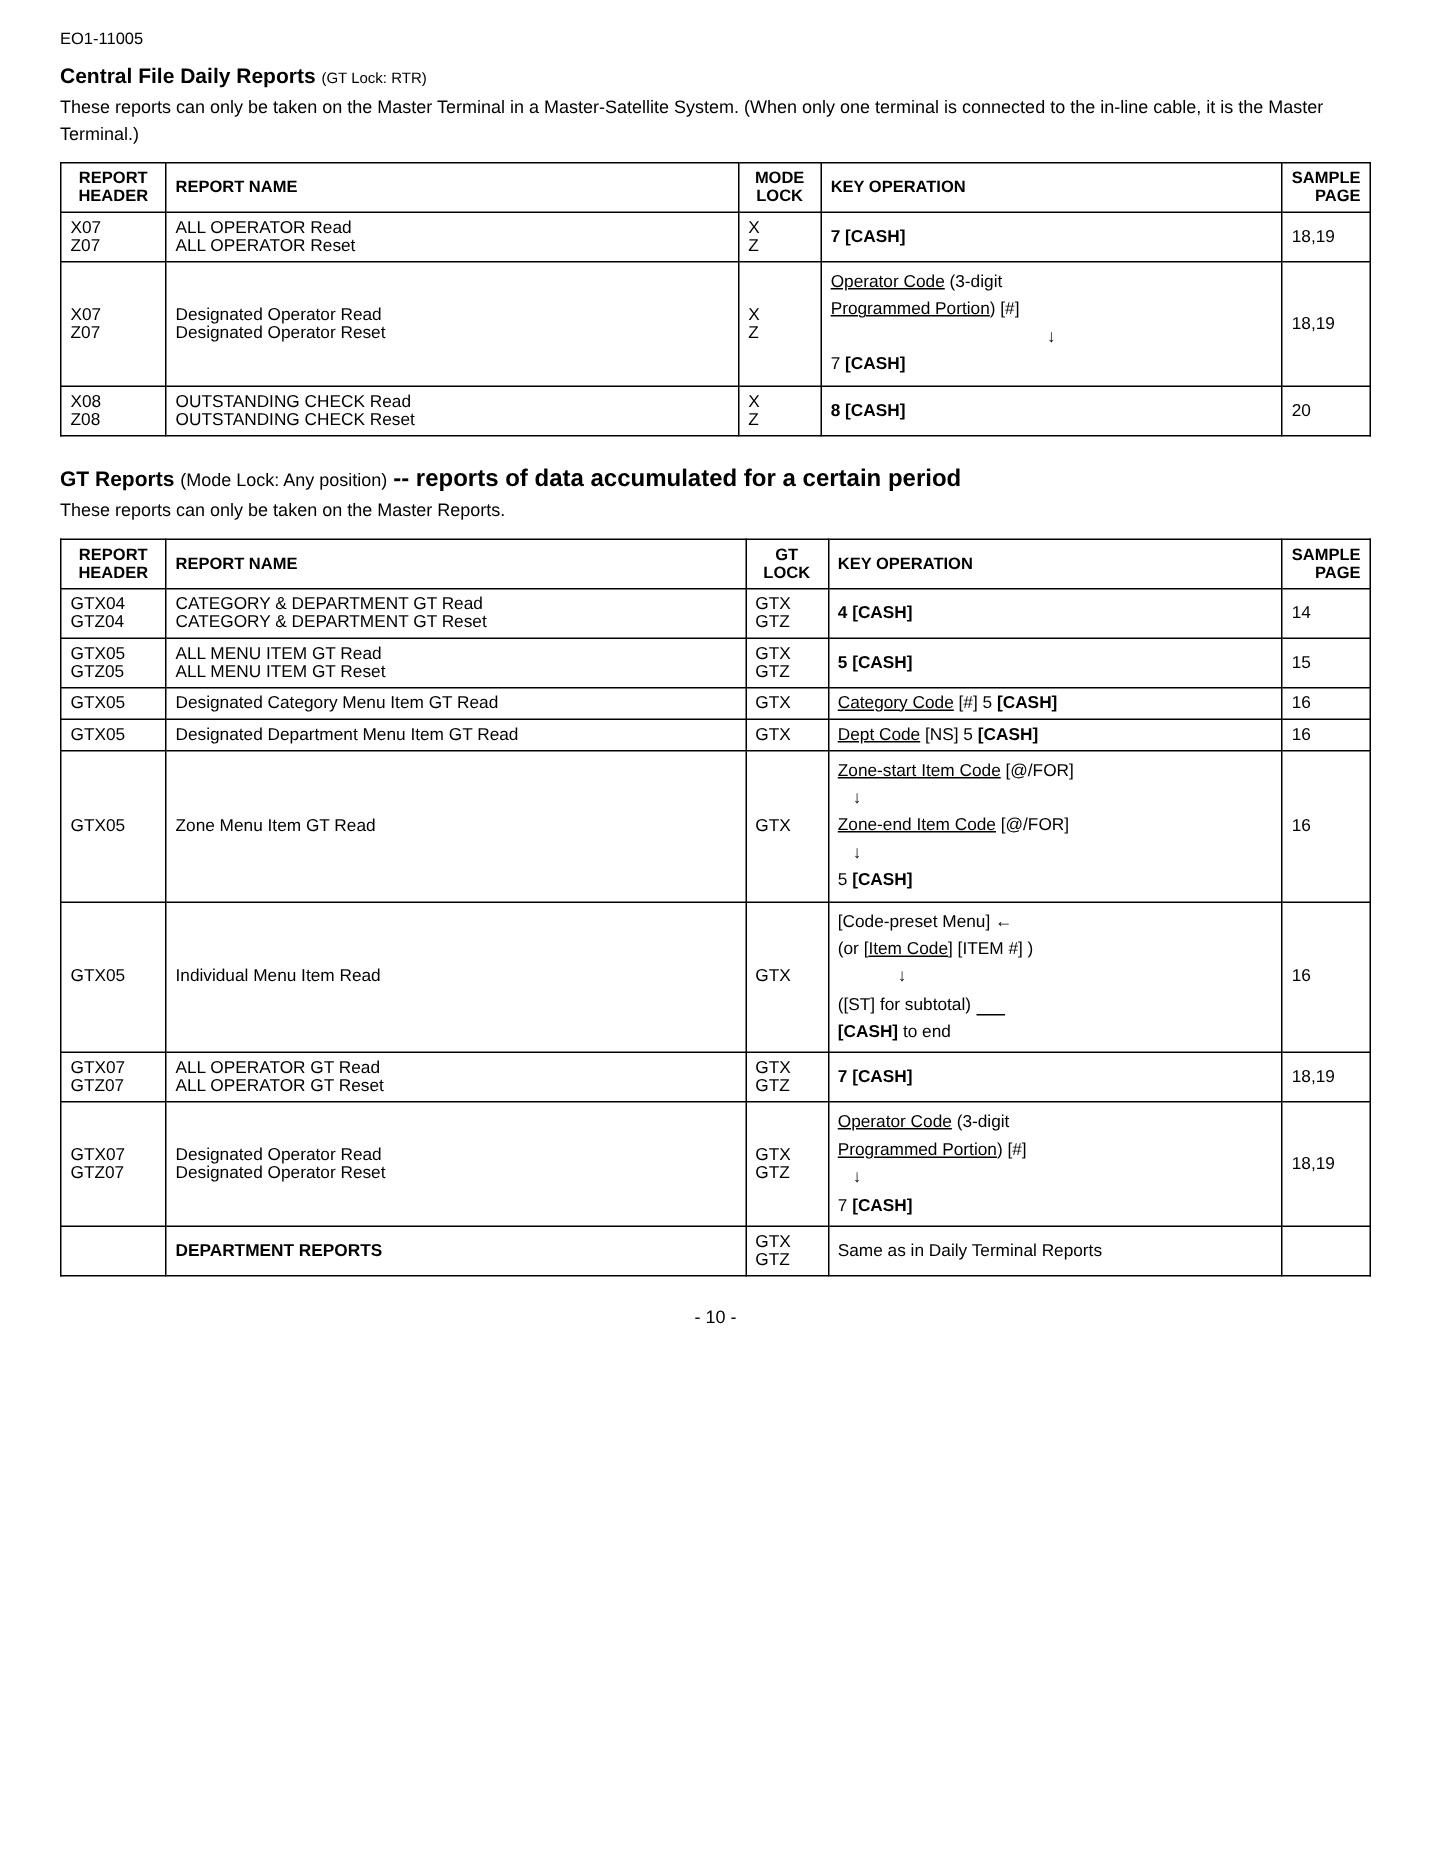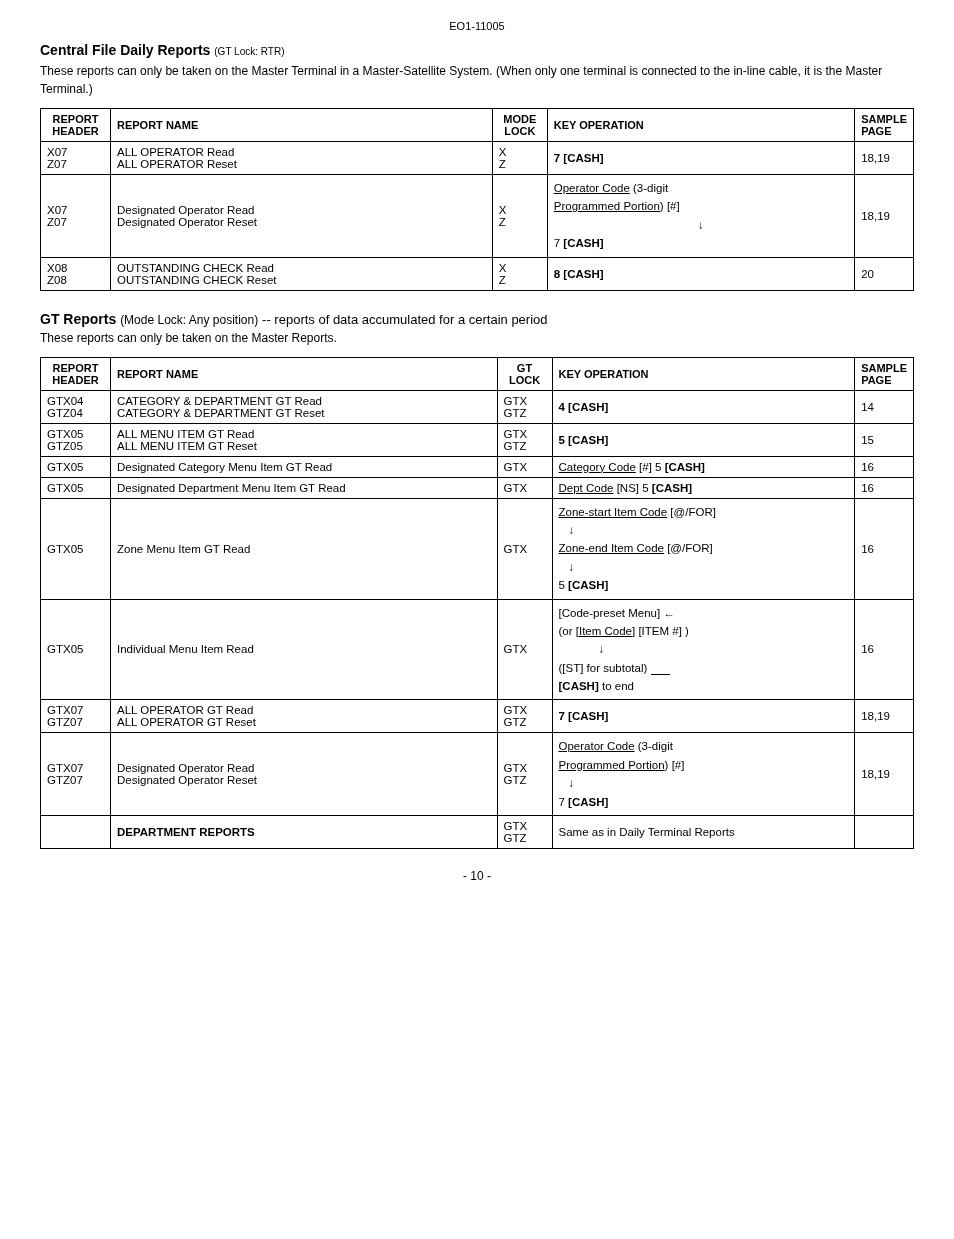--- a/index.html
+++ b/index.html
@@ -6,21 +6,21 @@
     body {
       background: #fff;
       font-family: Arial, Helvetica, sans-serif;
       font-size: 12px;
       color: #000;
       width: 954px;
       min-height: 1239px;
       padding: 20px 40px 40px 40px;
     }
     .page-num-top {
-      text-align: center;
+      text-align: left;
       font-size: 11px;
       margin-bottom: 10px;
     }
     .section-title {
       font-weight: bold;
       font-size: 14px;
       margin-bottom: 4px;
     }
     .section-title .gt-lock {
       font-weight: normal;
@@ -48,21 +48,21 @@
     }
     td {
       border: 1px solid #000;
       padding: 4px 6px;
       vertical-align: middle;
     }
     .col-header { text-align: center; width: 70px; }
     .col-name { text-align: left; }
     .col-lock { text-align: center; width: 55px; }
     .col-key { text-align: left; }
-    .col-sample { text-align: left; width: 55px; }
+    .col-sample { text-align: right; width: 55px; }
     .dashed-top { border-top: 1px dashed #000 !important; }
     .center { text-align: left; }
     .key-op { font-size: 11.5px; line-height: 1.6; }
     .underline { text-decoration: underline; }
     .bold { font-weight: bold; }
     .gt-section-title {
       font-weight: bold;
       font-size: 14px;
       margin-bottom: 2px;
     }
@@ -126,21 +126,21 @@
         <td class="center">20</td>
       </tr>
     </tbody>
   </table>
 </div>
 
 <div>
   <div class="gt-section-title">
     <span class="bold">GT Reports</span>
     <span style="font-weight:normal;font-size:12px;"> (Mode Lock: Any position)</span>
-    <span style="font-weight:normal;font-size:13px;text-align:center;"> -- reports of data accumulated for a certain period</span>
+    <span style="font-weight:bold;font-size:16px;text-align:center;"> -- reports of data accumulated for a certain period</span>
   </div>
   <div class="section-desc">These reports can only be taken on the Master Reports.</div>
 
   <table>
     <thead>
       <tr>
         <th class="col-header">REPORT<br>HEADER</th>
         <th class="col-name">REPORT NAME</th>
         <th class="col-lock">GT<br>LOCK</th>
         <th class="col-key">KEY OPERATION</th>

